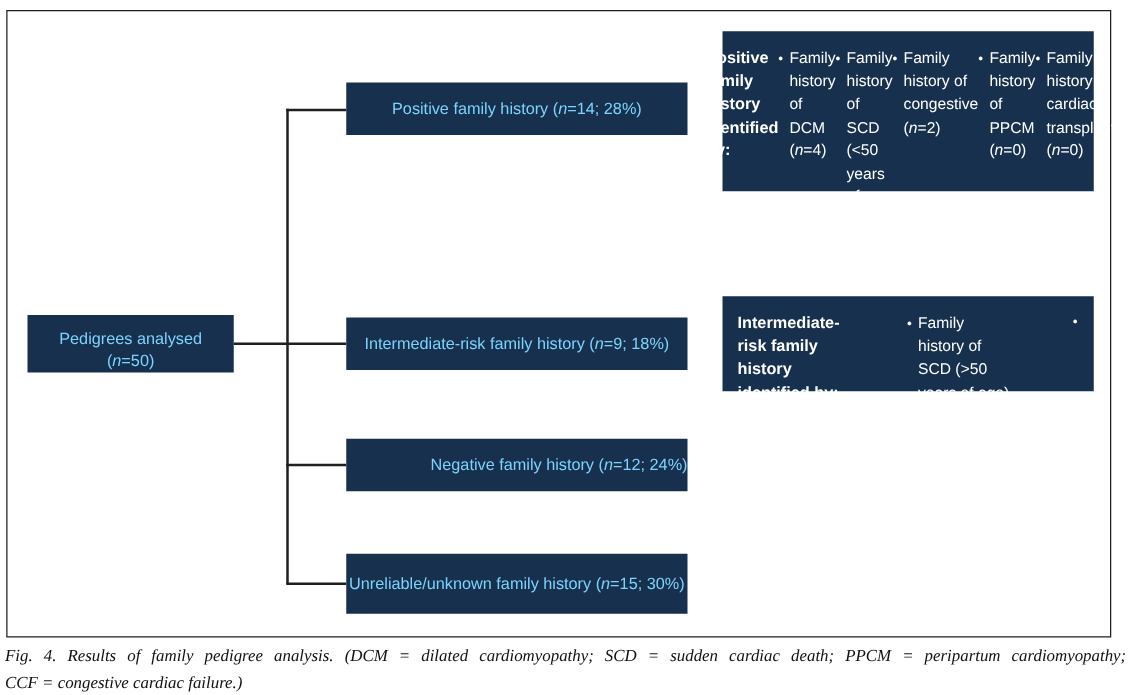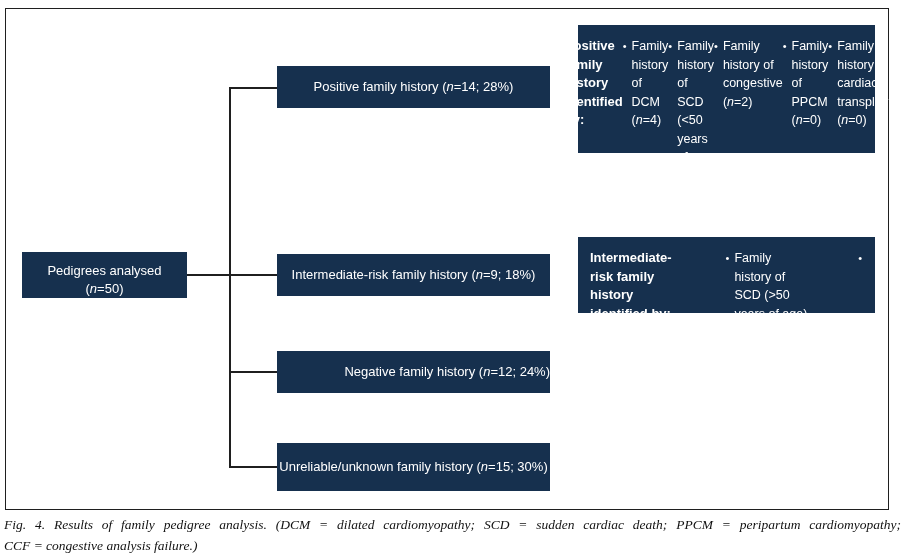--- a/index.html
+++ b/index.html
@@ -5,21 +5,21 @@
   * { margin: 0; padding: 0; box-sizing: border-box; }
   html, body { width: 905px; height: 556px; background: #ffffff; overflow: hidden; }
   body { position: relative; font-family: "Liberation Sans", sans-serif; }
 
   .figure-frame {
     position: absolute; left: 5px; top: 8px; width: 884px; height: 502px;
     border: 1.5px solid #1f1f1f; background: #ffffff;
   }
 
   .node {
-    position: absolute; background: #16304e; color: #ffffff;
+    position: absolute; background: #16304e; color: #7dd3fc;
     display: flex; flex-direction: column; align-items: center; justify-content: center;
     text-align: center; font-size: 13px; line-height: 18px;
   }
   .node i { font-style: italic; }
 
   .left-box  { left: 22px;  top: 252px; width: 165px; height: 46px; justify-content: flex-end; }
   .mid-box-1 { left: 277px; top: 66px;  width: 273px; height: 42px; }
   .mid-box-2 { left: 277px; top: 254px; width: 273px; height: 42px; }
   .mid-box-3 { left: 277px; top: 351px; width: 273px; height: 42px; align-items: flex-end; }
   .mid-box-4 { left: 277px; top: 443px; width: 273px; height: 48px; }
@@ -109,14 +109,14 @@
       <span class="bullet">•</span>
       <span><span>Family history of SCD (&gt;50 years of age) (</span><i>n</i><span>=7)</span></span>
     </div>
   <div class="bullet-row">
       <span class="bullet">•</span>
     </div>
 </div>
 
 <div class="caption">
   <div class="caption-line-1">Fig. 4. Results of family pedigree analysis. (DCM = dilated cardiomyopathy; SCD = sudden cardiac death; PPCM = peripartum cardiomyopathy;</div>
-  <div class="caption-line-2">CCF = congestive analysis failure.)</div>
+  <div class="caption-line-2">CCF = congestive cardiac failure.)</div>
 </div>
 
 </body></html>

